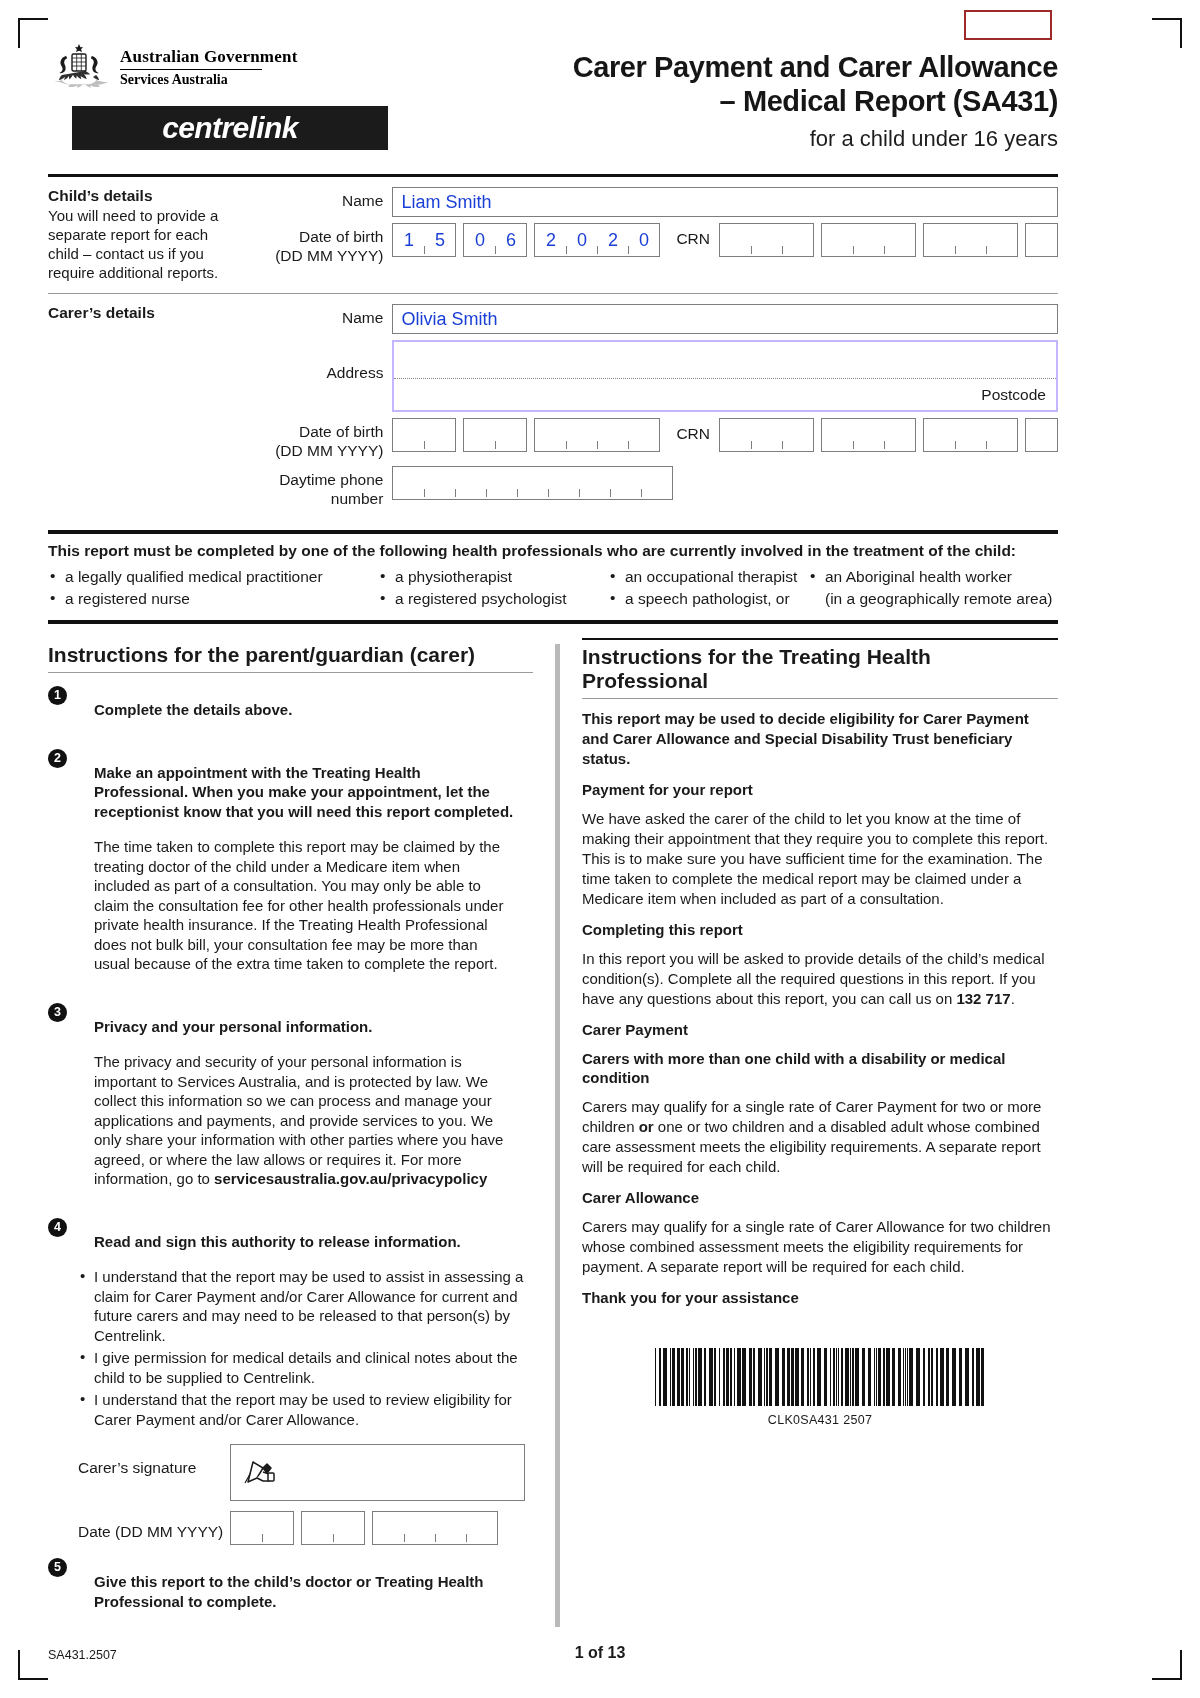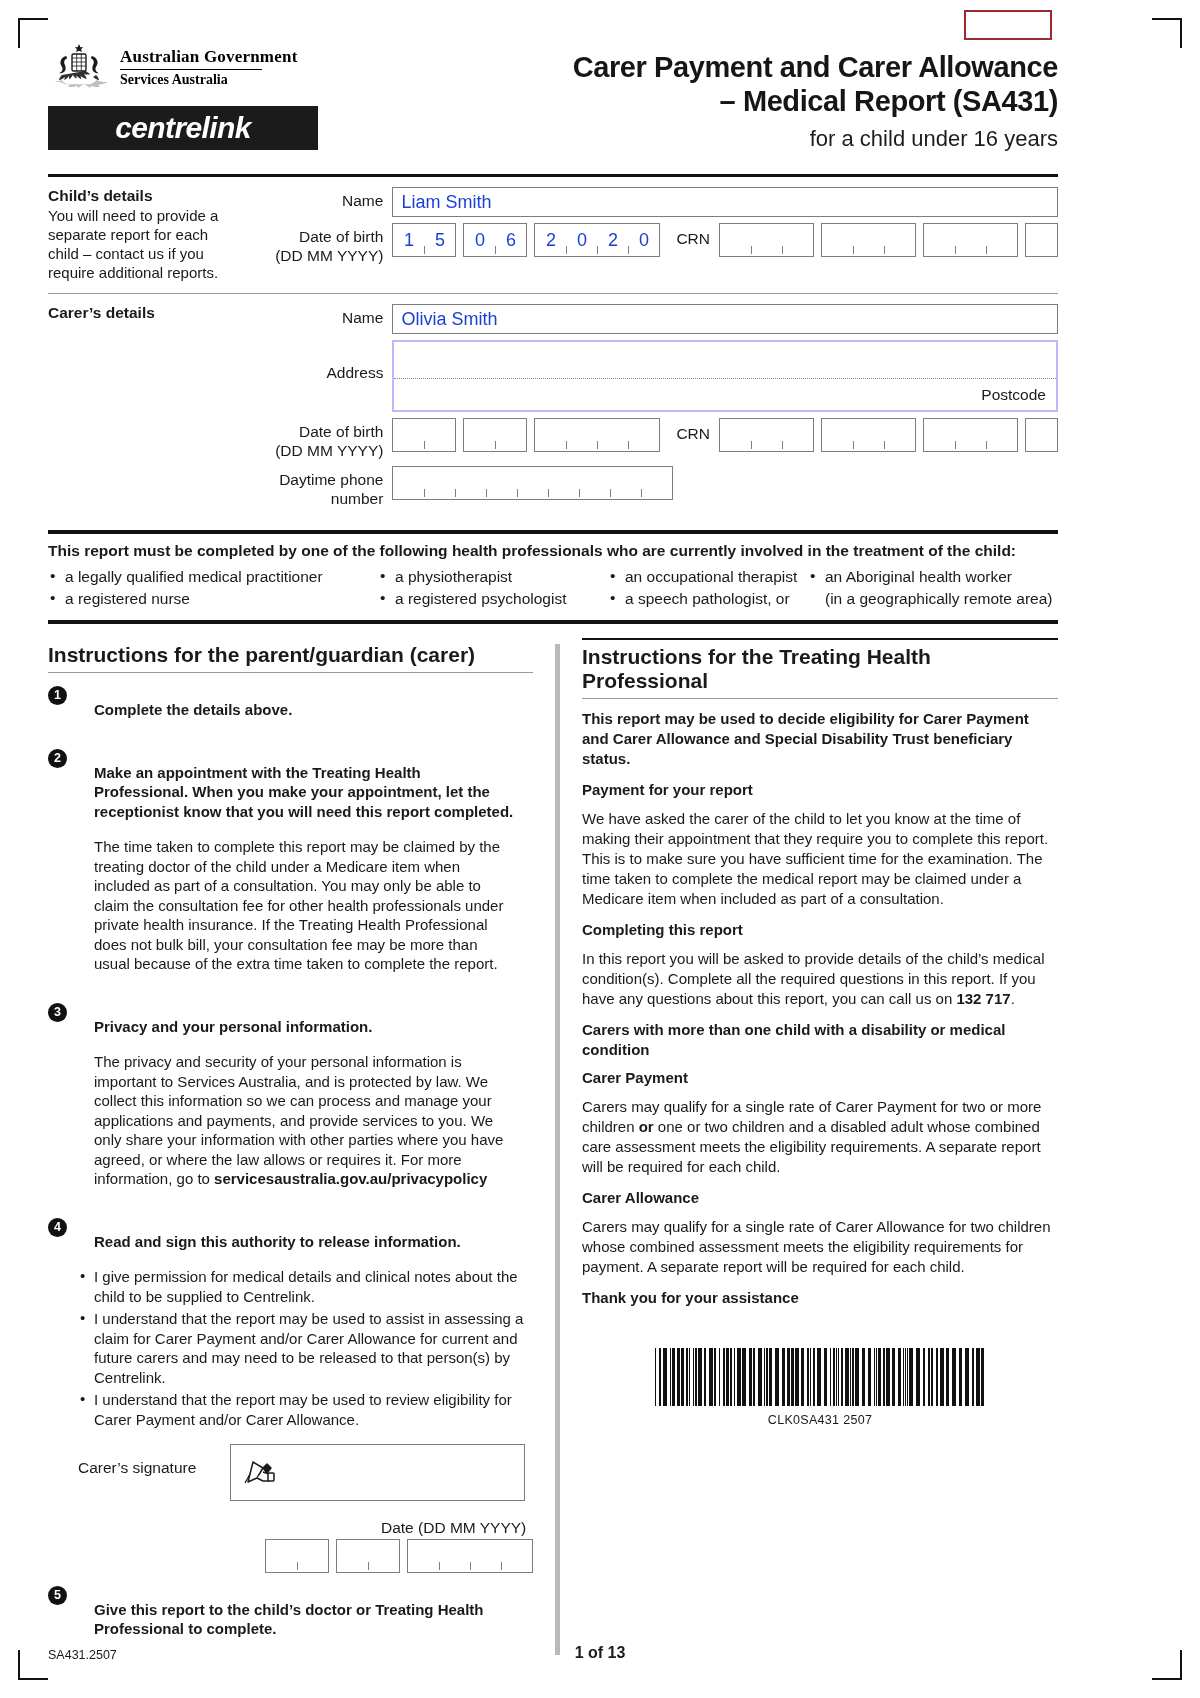--- a/index.html
+++ b/index.html
@@ -34,22 +34,22 @@
   .hdr { display: flex; justify-content: space-between; align-items: flex-start; gap: 33px; }
   .brandcol { width: 300px; padding-top: 14px; }
   .govrow { display: flex; align-items: center; gap: 10px; }
   .crest { width: 62px; height: 52px; flex: 0 0 62px; }
   .govtext { line-height: 1.05; }
   .govtext .l1 { font-family: "Liberation Serif", serif; font-weight: bold;
                  font-size: 17px; letter-spacing: .2px; color: #000; }
   .govtext .rule { border-bottom: 1px solid #000; margin: 3px 0 3px 0; width: 142px; }
   .govtext .l2 { font-family: "Liberation Serif", serif; font-weight: bold;
                  font-size: 14px; color: #000; }
-  .clbar { margin-top: 12px; background: #1b1b1b; width: 270px; height: 44px;
-           display: flex; align-items: center; justify-content: center; }
+  .clbar { margin-top: 12px; background: #1b1b1b; width: 316px; height: 44px;
+           display: flex; align-items: center; justify-content: center; margin-left: 24px; }
   .clbar span { color: #fff; font-size: 30px; font-weight: bold; font-style: italic;
                 letter-spacing: -.6px; }
 
   .titlecol { text-align: right; padding-top: 22px; flex: 1; }
   .titlecol .t1, .titlecol .t2 {
     font-size: 29px; font-weight: bold; line-height: 1.18;
     letter-spacing: -.4px; color: #161616;
   }
   .titlecol .t3 { font-size: 22px; margin-top: 8px; color: #1d1d1d; }
 
@@ -116,21 +116,21 @@
   .stepbody p { margin: 16px; }
   .stepbody p + p { margin-top: 7px; }
   .stepbody ul { list-style: none; margin: 3px 0 0 0; padding: 0; }
   .stepbody li { position: relative; padding-left: 16px; margin-top: 3px; }
   .stepbody li::before { content: "\2022"; position: absolute; left: 2px; top: -1px; }
 
   .sigrow { display: flex; align-items: flex-start; margin-top: 15px; }
   .sigcap { width: 152px; font-size: 15.5px; padding-top: 14px; }
   .sigbox { width: 295px; height: 57px; border: 1px solid #7d7d7d; position: relative; }
   .sigbox svg { position: absolute; left: 12px; top: 14px; }
-  .daterow { display: flex; align-items: flex-end; margin-top: 10px; flex-direction: column; }
+  .daterow { display: flex; align-items: center; margin-top: 10px; }
   .datecap { width: 152px; font-size: 15.5px; padding-top: 7px; }
 
   .rbody { font-size: 15px; line-height: 1.33; }
   .rbody p { margin: 0 0 11px 0; }
   .rbody .hb { font-weight: bold; }
   .rbody .sub { font-weight: bold; margin: 0 0 9px 0; }
 
   
   .bcwrap { margin-top: 40px; display: flex; flex-direction: column;
             align-items: center; }
@@ -383,22 +383,22 @@
           <p class="b">Privacy and your personal information.</p>
           <p><span>The privacy and security of your personal information is important to Services Australia, and is protected by law. We collect this information so we can process and manage your applications and payments, and provide services to you. We only share your information with other parties where you have agreed, or where the law allows or requires it. For more information, go to </span><span class="b">servicesaustralia.gov.au/privacypolicy</span></p>
         </div>
       </div>
 
       <div class="step">
         <div class="stepnum"><span class="badge">4</span></div>
         <div class="stepbody">
           <p class="b">Read and sign this authority to release information.</p>
           <ul>
+            <li>I understand that the report may be used to assist in assessing a claim for Carer Payment and/or Carer Allowance for current and future carers and may need to be released to that person(s) by Centrelink.</li>
             <li>I give permission for medical details and clinical notes about the child to be supplied to Centrelink.</li>
-            <li>I understand that the report may be used to assist in assessing a claim for Carer Payment and/or Carer Allowance for current and future carers and may need to be released to that person(s) by Centrelink.</li>
             <li>I understand that the report may be used to review eligibility for Carer Payment and/or Carer Allowance.</li>
           </ul>
 
           <div class="sigrow">
             <div class="sigcap">Carer’s signature</div>
             <div class="sigbox">
               <svg width="34" height="28" viewBox="0 0 34 28">
                 <g fill="none" stroke="#1a1a1a" stroke-width="1.5" stroke-linejoin="round">
                   <path d="M2 24 L12 6" stroke-width="1.2"></path>
                   <path d="M10 3 L20 9 L14 19 L5 23 Z" fill="#fff"></path>
@@ -446,22 +446,22 @@
       <div class="rule-med"></div>
       <div class="colhead">Instructions for the Treating Health Professional</div>
       <div class="rule-thin"></div>
 
       <div class="rbody" style="margin-top:10px">
         <p class="hb">This report may be used to decide eligibility for Carer Payment and Carer Allowance and Special Disability Trust beneficiary status.</p>
         <p class="sub">Payment for your report</p>
         <p>We have asked the carer of the child to let you know at the time of making their appointment that they require you to complete this report. This is to make sure you have sufficient time for the examination. The time taken to complete the medical report may be claimed under a Medicare item when included as part of a consultation.</p>
         <p class="sub">Completing this report</p>
         <p><span>In this report you will be asked to provide details of the child’s medical condition(s). Complete all the required questions in this report. If you have any questions about this report, you can call us on </span><span class="hb">132 717</span><span>.</span></p>
+        <p class="sub">Carer Payment</p>
         <p class="sub">Carers with more than one child with a disability or medical condition</p>
-        <p class="sub">Carer Payment</p>
         <p><span>Carers may qualify for a single rate of Carer Payment for two or more children </span><span class="hb">or</span><span> one or two children and a disabled adult whose combined care assessment meets the eligibility requirements. A separate report will be required for each child.</span></p>
         <p class="sub">Carer Allowance</p>
         <p>Carers may qualify for a single rate of Carer Allowance for two children whose combined assessment meets the eligibility requirements for payment. A separate report will be required for each child.</p>
         <p class="sub">Thank you for your assistance</p>
       </div>
 
       <div class="bcwrap">
         <div class="bars" id="barcode">
             <i style="width: 1px; margin-right: 3px;"></i>
             <i style="width: 2px; margin-right: 2px;"></i>

